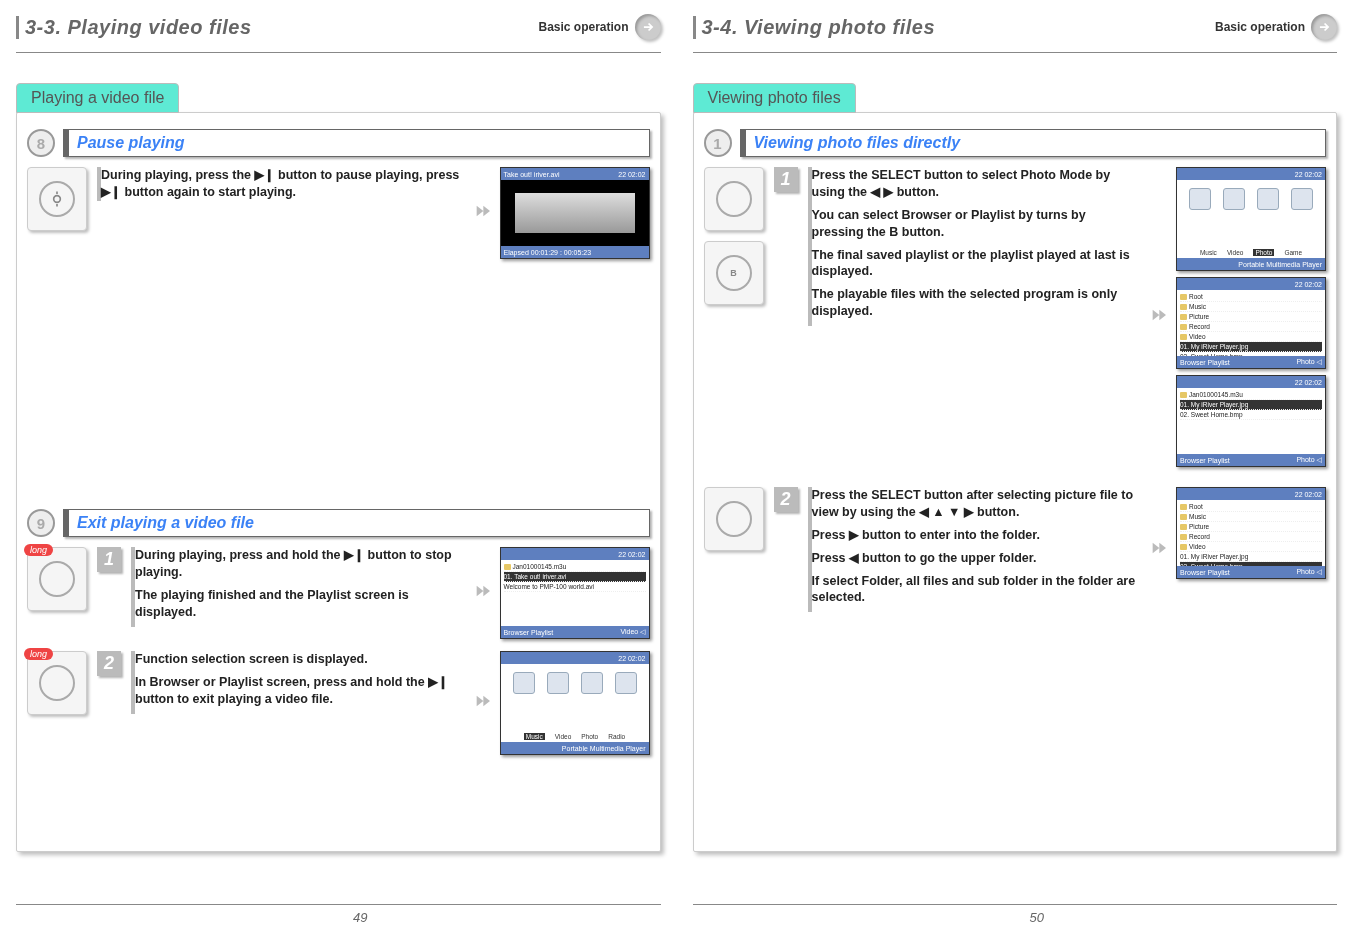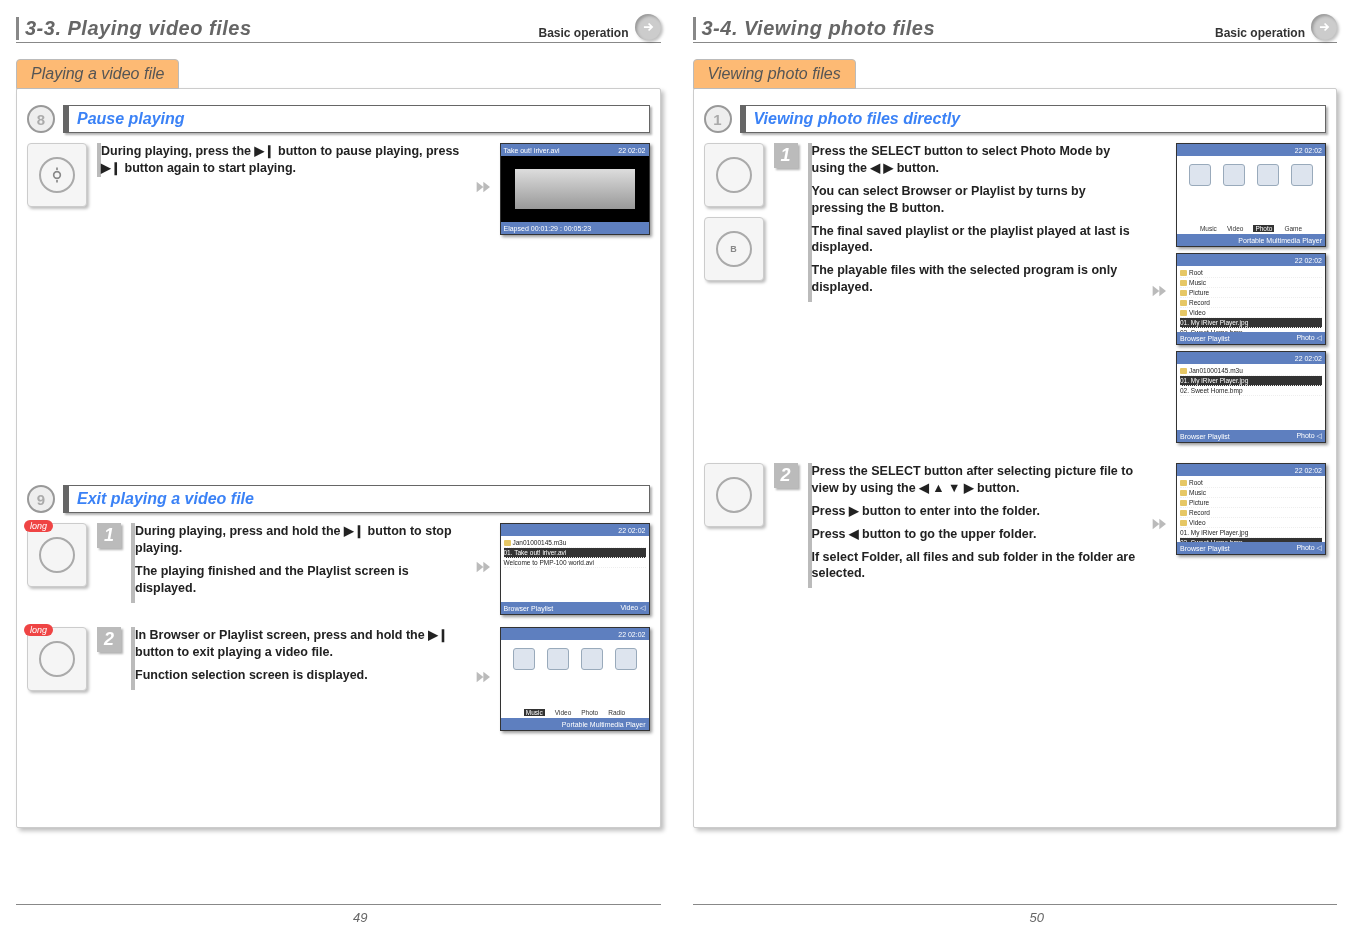--- a/index.html
+++ b/index.html
@@ -1,23 +1,23 @@
 <!DOCTYPE html>
 <html><head>
 <meta charset="utf-8">
 <style>
 * { margin:0; padding:0; box-sizing:border-box; }
 body { font-family: Arial, Helvetica, sans-serif; background:#fff; width:1353px; height:931px; display:flex; }
 .page { width:50%; height:100%; padding:14px 16px 10px 16px; position:relative; }
-.page-header { display:flex; align-items:flex-end; border-bottom:1px solid #888; padding-bottom:2px; margin-bottom:16px; }
+.page-header { display:flex; align-items:center; border-bottom:1px solid #888; padding-bottom:12px; margin-bottom:8px; }
 .header-title { font-size:20px; font-style:italic; font-weight:bold; color:#666; letter-spacing:0.5px; flex:1; border-left:3px solid #888; padding-left:6px; }
 .header-right { font-size:12px; font-weight:bold; color:#333; margin-right:6px; }
 .arrow-circle { width:26px; height:26px; background:#ccc; border-radius:50%; display:inline-flex; align-items:center; justify-content:center; box-shadow:2px 2px 3px rgba(0,0,0,.25) inset,2px 2px 3px rgba(0,0,0,.25); }
 .arrow-circle svg { width:14px; height:14px; stroke:#fff; fill:#fff; }
-.section-tab { display:inline-block; background:#fdba74; border:1px solid #bbb; border-radius:4px 4px 0 0; padding:5px 14px; font-size:16px; font-style:italic; color:#555; }
+.section-tab { display:inline-block; background:#5eead4; border:1px solid #bbb; border-radius:4px 4px 0 0; padding:5px 14px; font-size:16px; color:#555; margin-top:22px; }
 .panel { border:1px solid #ccc; border-radius:2px; padding:10px 10px 14px 10px; box-shadow:3px 3px 4px rgba(0,0,0,.25); margin-top:-1px; background:#fff; }
 .sub-head { display:flex; align-items:center; gap:8px; margin:6px 0 10px 0; }
 .step-icon { width:28px; height:28px; border:2px solid #999; border-radius:50%; display:inline-flex; align-items:center; justify-content:center; font-size:15px; font-weight:bold; color:#aaa; background:#eee; }
 .sub-head-bar { flex:1; font-size:16px; font-weight:bold; font-style:italic; color:#3b82f6; border:1px solid #666; border-left:6px solid #666; padding:4px 8px; background:#fff; box-shadow:2px 2px 2px rgba(0,0,0,.3); }
 .row { display:flex; align-items:flex-start; gap:10px; margin-bottom:12px; }
 .device-icon { width:60px; height:64px; border:1px solid #ccc; border-radius:4px; background:#f5f5f5; display:flex; align-items:center; justify-content:center; font-size:9px; color:#999; text-align:center; box-shadow:2px 2px 3px rgba(0,0,0,.25); position:relative; }
 .device-icon::before { content:""; position:absolute; width:32px; height:32px; border:2px solid #aaa; border-radius:50%; }
 .device-icon svg { position:absolute; width:20px; height:20px; }
 .long-badge { position:absolute; top:-4px; left:-4px; font-size:9px; background:#ef4444; color:#fff; padding:1px 6px; border-radius:8px; font-style:italic; }
 .numbox { width:24px; min-width:24px; font-size:18px; font-weight:bold; font-style:italic; background:#bbb; color:#fff; text-align:center; padding:2px 0; box-shadow:2px 2px 2px rgba(0,0,0,.3); }
@@ -132,22 +132,22 @@
           </div>
       </div>
     </div>
 
     <div class="row">
       <div class="device-icon">
           <span class="long-badge">long</span>
         </div>
       <div class="numbox">2</div>
       <div class="desc">
+        <p><strong>Function selection screen is displayed.</strong></p>
         <p><strong>In Browser or Playlist screen, press and hold the ▶❙ button to exit playing a video file.</strong></p>
-        <p><strong>Function selection screen is displayed.</strong></p>
       </div>
       <div class="arrow-sep"><svg viewBox="0 0 24 24">
             <path d="M4 4l10 8L4 20zM14 4l10 8-10 8z"></path>
           </svg></div>
       <div class="mini-screen">
         <div class="ms-bar">
             <span>22   02:02</span>
           </div>
         <div class="ms-icons">
           <div class="irow">

